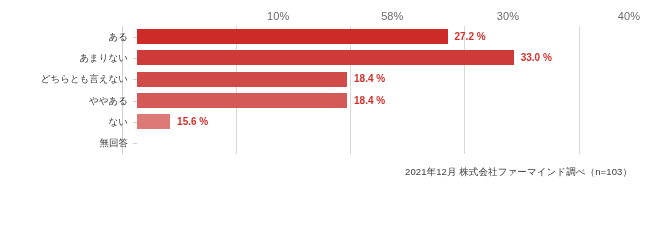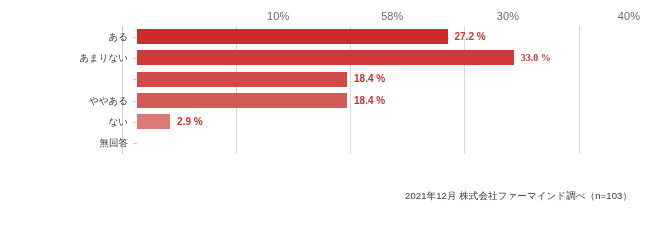--- a/index.html
+++ b/index.html
@@ -95,21 +95,20 @@
 
   
   .source{
     position:absolute;
     right:18px;
     top:166px;
     font-size:9.5px;
     color:#3c3c3c;
     white-space:nowrap;
     letter-spacing:.1px;
-    margin-top:24px;
   }
 </style>
 </head>
 <body>
 
 <div id="chart-root">
 
   <div class="ticks">
       <div class="tick-label" style="left: 236.157px;">10%</div>
       <div class="tick-label" style="left: 350.315px;">58%</div>
@@ -129,38 +128,39 @@
         <div class="row" style="top: 0px; height: 21.3333px;">
           <div class="row-tickmark"></div>
           <div class="cat-label">ある</div>
           <div class="bar" style="width: 310.508px; top: 3.16667px; background: rgb(204, 43, 39);"></div>
           <div class="value-label" style="left: 317.508px;">27.2 %</div>
         </div>
         <div class="row" style="top: 21.3333px; height: 21.3333px;">
           <div class="row-tickmark"></div>
           <div class="cat-label">あまりない</div>
           <div class="bar" style="width: 376.719px; top: 3.16667px; background: rgb(205, 58, 56);"></div>
-          <div class="value-label" style="left: 383.719px; font-family: Liberation Serif, serif;">33.0 %</div>
+          <div class="value-label" style="left: 383.719px;">33.0 %</div>
         </div>
         <div class="row" style="top: 42.6667px; height: 21.3333px;">
           <div class="row-tickmark"></div>
+          <div class="cat-label">どちらとも言えない</div>
           <div class="bar" style="width: 210.049px; top: 3.16667px; background: rgb(208, 75, 72);"></div>
           <div class="value-label" style="left: 217.049px;">18.4 %</div>
         </div>
         <div class="row" style="top: 64px; height: 21.3333px;">
           <div class="row-tickmark"></div>
           <div class="cat-label">ややある</div>
           <div class="bar" style="width: 210.049px; top: 3.16667px; background: rgb(211, 90, 87);"></div>
           <div class="value-label" style="left: 217.049px;">18.4 %</div>
         </div>
         <div class="row" style="top: 85.3333px; height: 21.3333px;">
           <div class="row-tickmark"></div>
           <div class="cat-label">ない</div>
           <div class="bar" style="width: 33.1056px; top: 3.16667px; background: rgb(221, 122, 119);"></div>
-          <div class="value-label" style="left: 40.1056px;">2.9 %</div>
+          <div class="value-label" style="left: 40.1056px;">15.6 %</div>
         </div>
         <div class="row" style="top: 106.667px; height: 21.3333px;">
           <div class="row-tickmark"></div>
           <div class="cat-label">無回答</div>
         </div>
       </div>
   </div>
 
   <div class="source">2021年12月 株式会社ファーマインド調べ（n=103）</div>
 </div>

